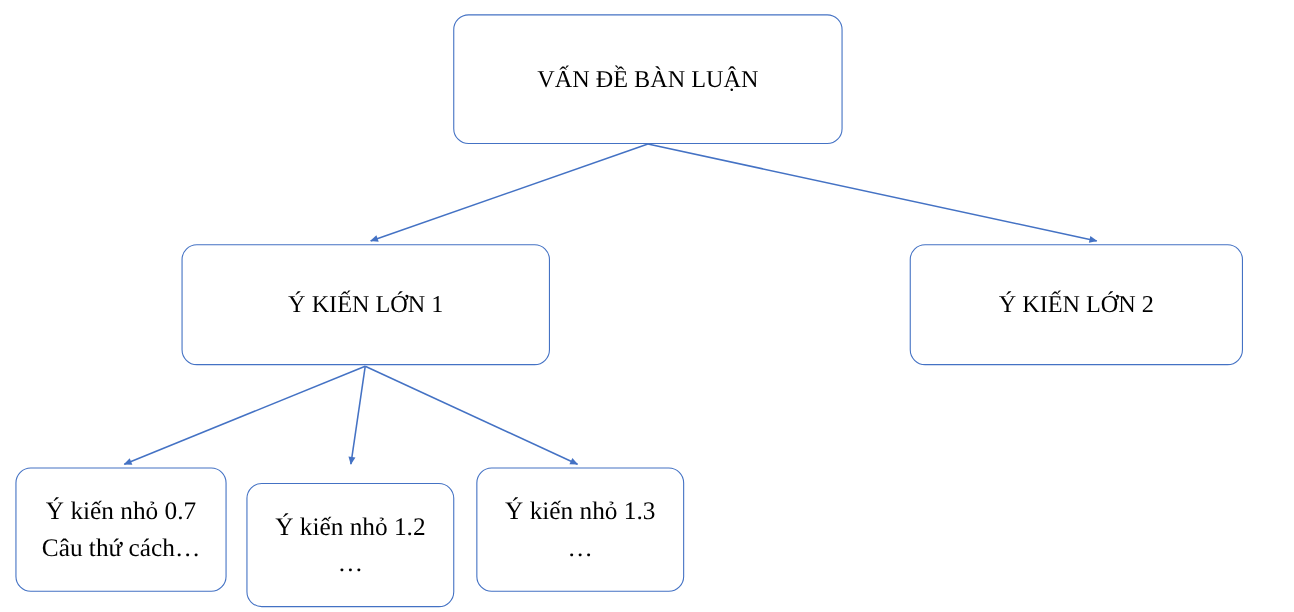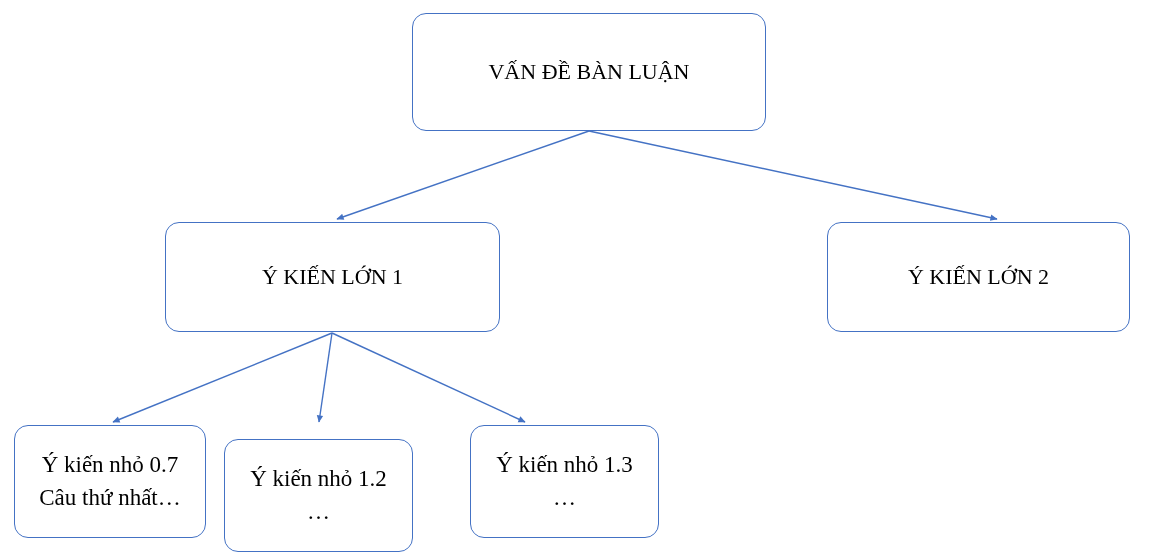--- a/index.html
+++ b/index.html
@@ -44,21 +44,21 @@
     line-height: 1.36;
   }
   .node .title, .node .sub {
     white-space: normal;
   }
   .n-root { left: 412px; top: 13px;  width: 354px; height: 118px; }
   .n-op1  { left: 165px; top: 222px; width: 335px; height: 110px; justify-content: center; }
   .n-op2  { left: 827px; top: 222px; width: 303px; height: 110px; }
   .n-s1   { left: 14px;  top: 425px; width: 192px; height: 113px; }
   .n-s2   { left: 224px; top: 439px; width: 189px; height: 113px; }
-  .n-s3   { left: 433px; top: 425px; width: 189px; height: 113px; margin-left: 37px; }
+  .n-s3   { left: 433px; top: 425px; width: 189px; height: 113px; }
   .n-op1 .sub { max-width: 284px; }
   .n-s1, .n-s2, .n-s3 { font-size: 23px; line-height: 1.4; }
 </style>
 </head>
 <body>
 
 <div class="canvas">
 
   <svg class="edges-layer" viewBox="0 0 1176 556" width="1176" height="556">
     <defs>
@@ -80,21 +80,21 @@
   <div class="node n-op1">
     <div class="title">Ý KIẾN LỚN 1</div>
   </div>
 
   <div class="node n-op2">
     <div class="title">Ý KIẾN LỚN 2</div>
   </div>
 
   <div class="node n-s1">
     <div class="title">Ý kiến nhỏ 0.7</div>
-    <div class="sub">Câu thứ nhất…</div>
+    <div class="sub">Câu thứ cách…</div>
   </div>
 
   <div class="node n-s2">
     <div class="title">Ý kiến nhỏ 1.2</div>
     <div class="sub">…</div>
   </div>
 
   <div class="node n-s3">
     <div class="title">Ý kiến nhỏ 1.3</div>
     <div class="sub">…</div>

